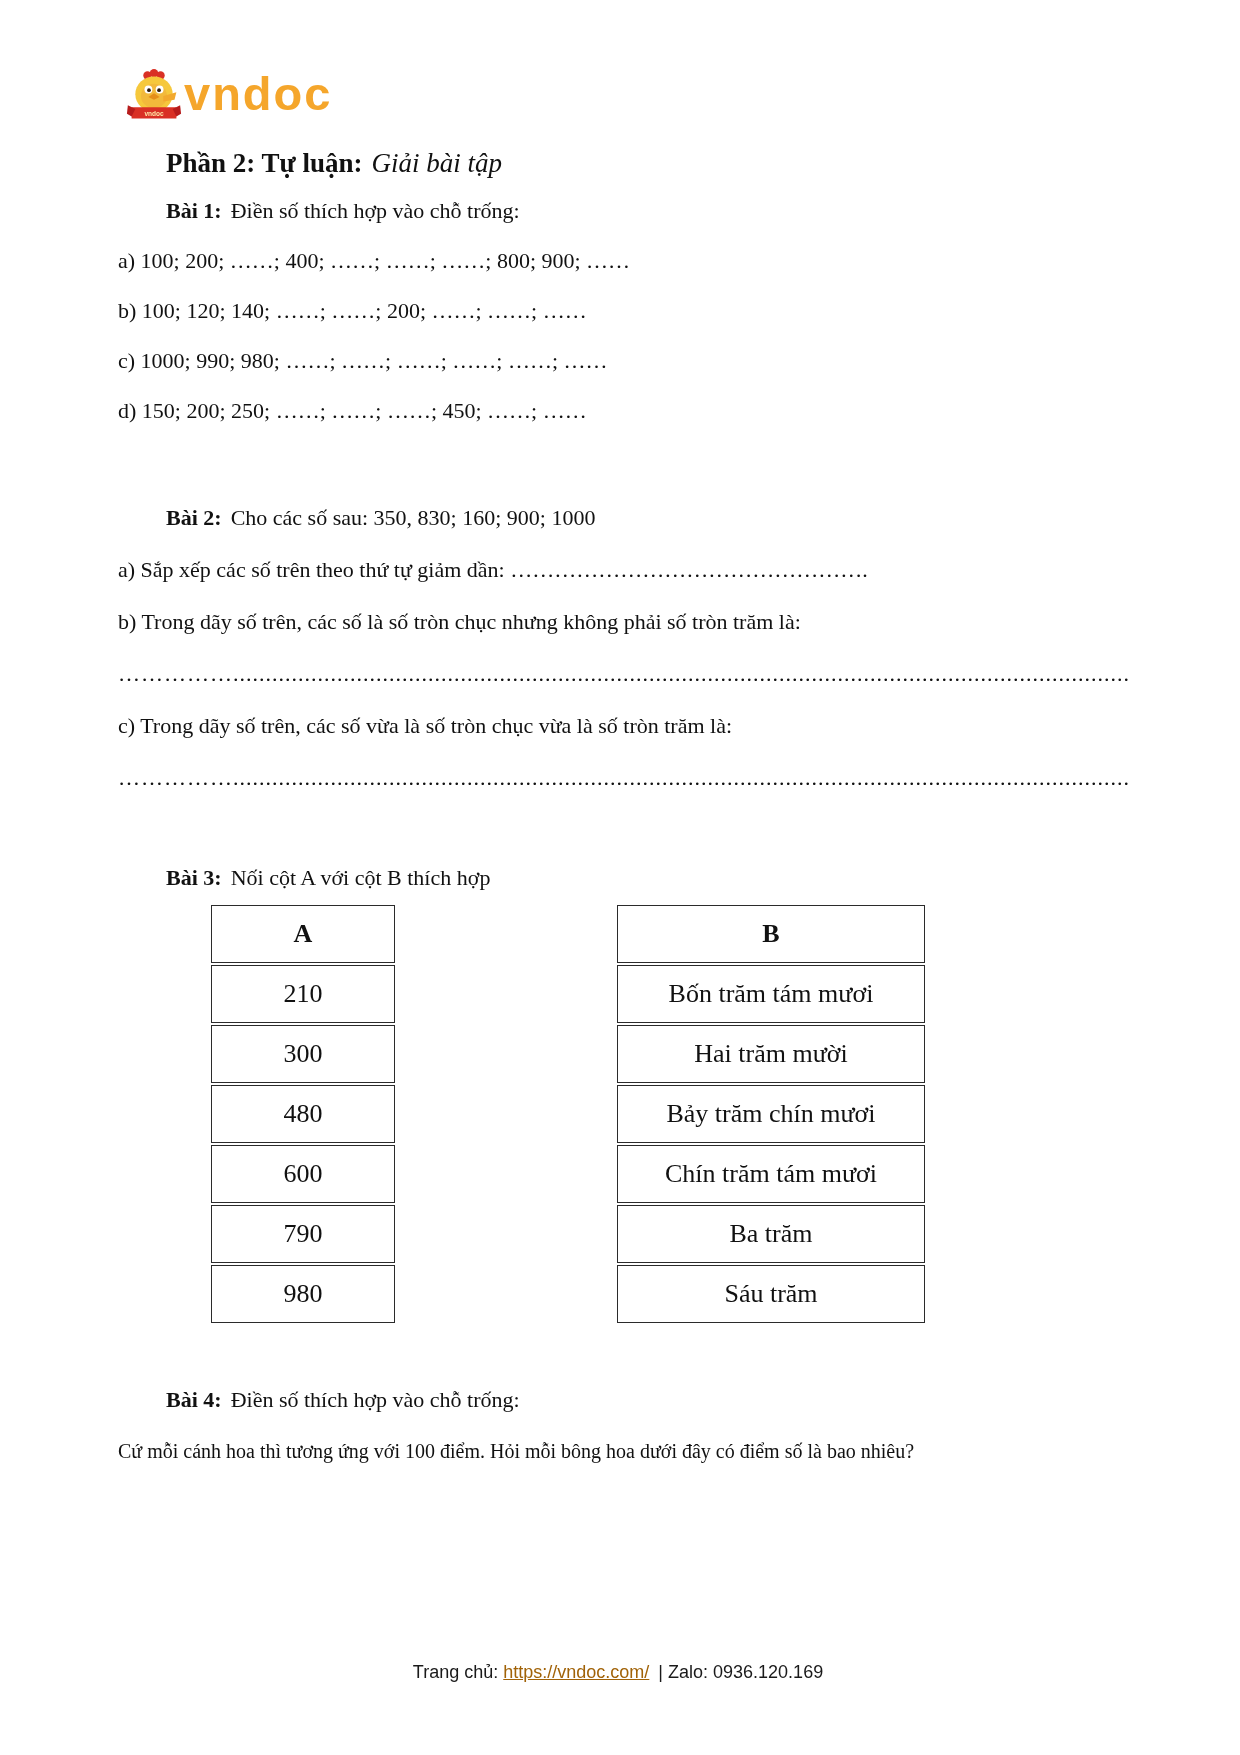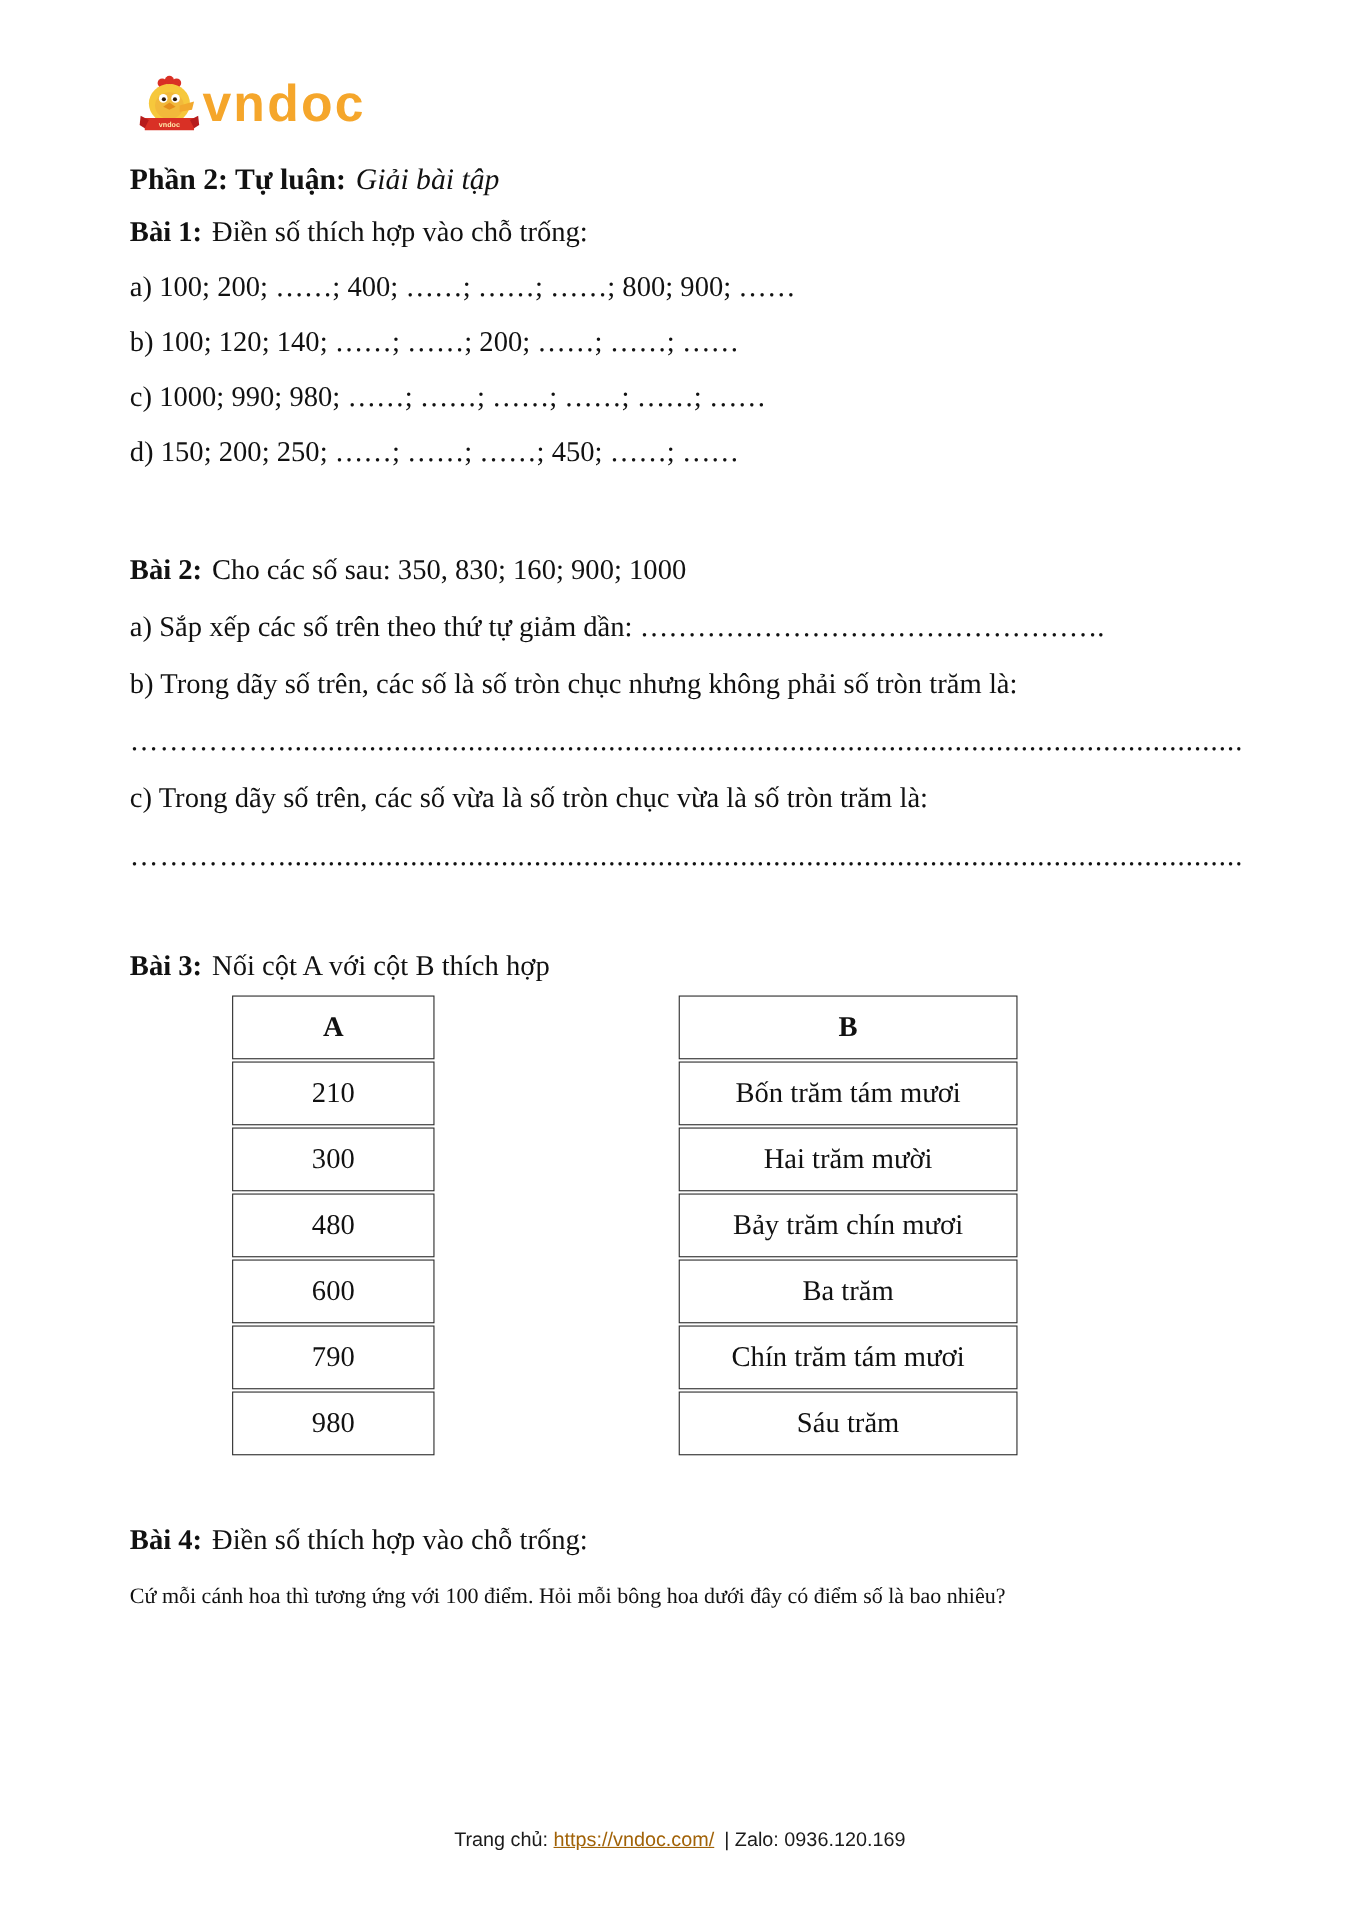--- a/index.html
+++ b/index.html
@@ -24,22 +24,22 @@
     font-size: 47px;
     letter-spacing: 2px;
     color: #F5A62B;
     margin-left: 2px;
     line-height: 1;
     padding-bottom: 6px;
   }
 
   
   .abs { position: absolute; left: 118px; right: 112px; }
-  .line { line-height: 50px; font-size: 26px; white-space: nowrap; overflow: hidden; }
-  .b { font-weight: bold; margin-right: 9px; }
+  .line { line-height: 50px; font-size: 22px; white-space: nowrap; overflow: hidden; }
+  .b { font-weight: bold; margin-right: 9px; margin-left: 48px; }
   .it { font-style: italic; }
 
   .heading-block { top: 138px; }
   .heading-block .line { font-size: 27px; }
 
   .bai1-block { top: 186px; }
   .bai2-block { top: 492px; }
   .bai2-block .line { line-height: 52px; }
   .dotted { letter-spacing: 1px; }
 
@@ -143,22 +143,22 @@
     <div class="cell">600</div>
     <div class="cell">790</div>
     <div class="cell">980</div>
   </div>
 
   <div class="match-table table-b">
     <div class="cell hdr">B</div>
     <div class="cell">Bốn trăm tám mươi</div>
     <div class="cell">Hai trăm mười</div>
     <div class="cell">Bảy trăm chín mươi</div>
+    <div class="cell">Chín trăm tám mươi</div>
     <div class="cell">Ba trăm</div>
-    <div class="cell">Chín trăm tám mươi</div>
     <div class="cell">Sáu trăm</div>
   </div>
 
   <div class="abs bai4-block">
     <div class="line">
       <span class="b">Bài 4:</span><span>Điền số thích hợp vào chỗ trống:</span>
     </div>
     <div class="para">Cứ mỗi cánh hoa thì tương ứng với 100 điểm. Hỏi mỗi bông hoa dưới đây có điểm số là bao nhiêu?</div>
   </div>
 

